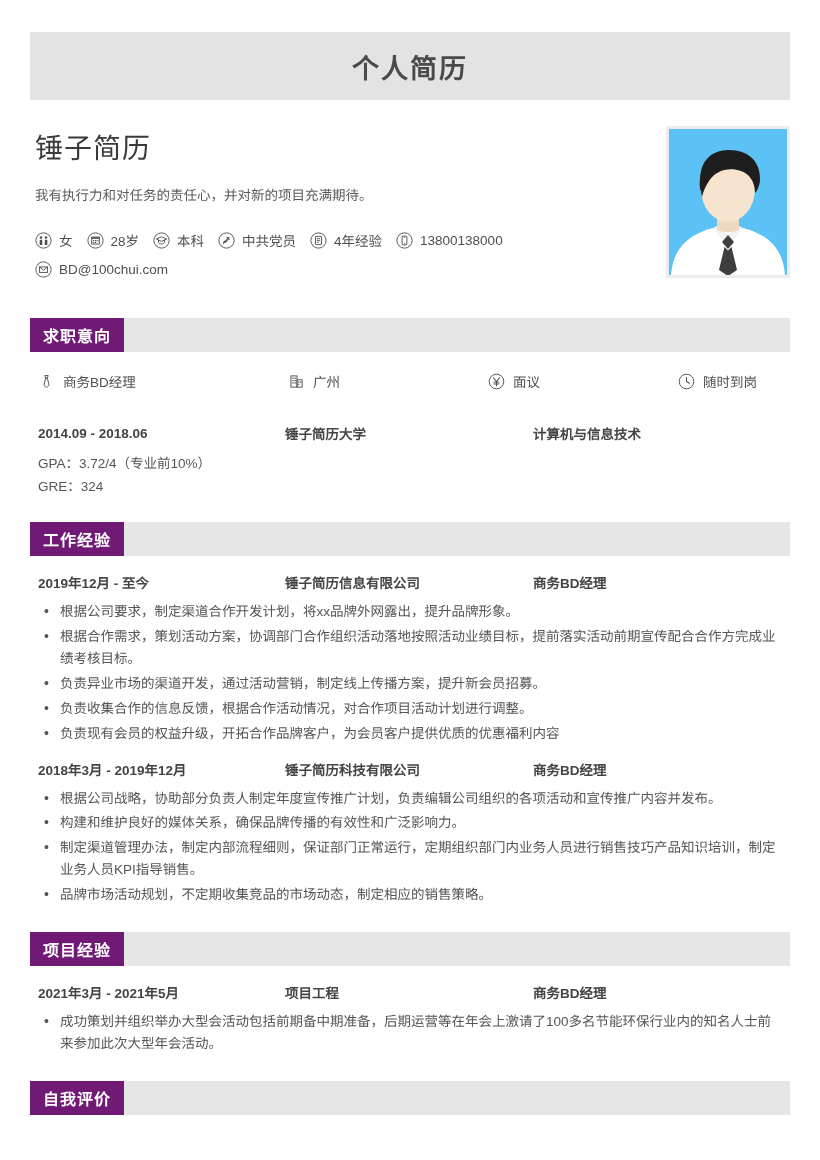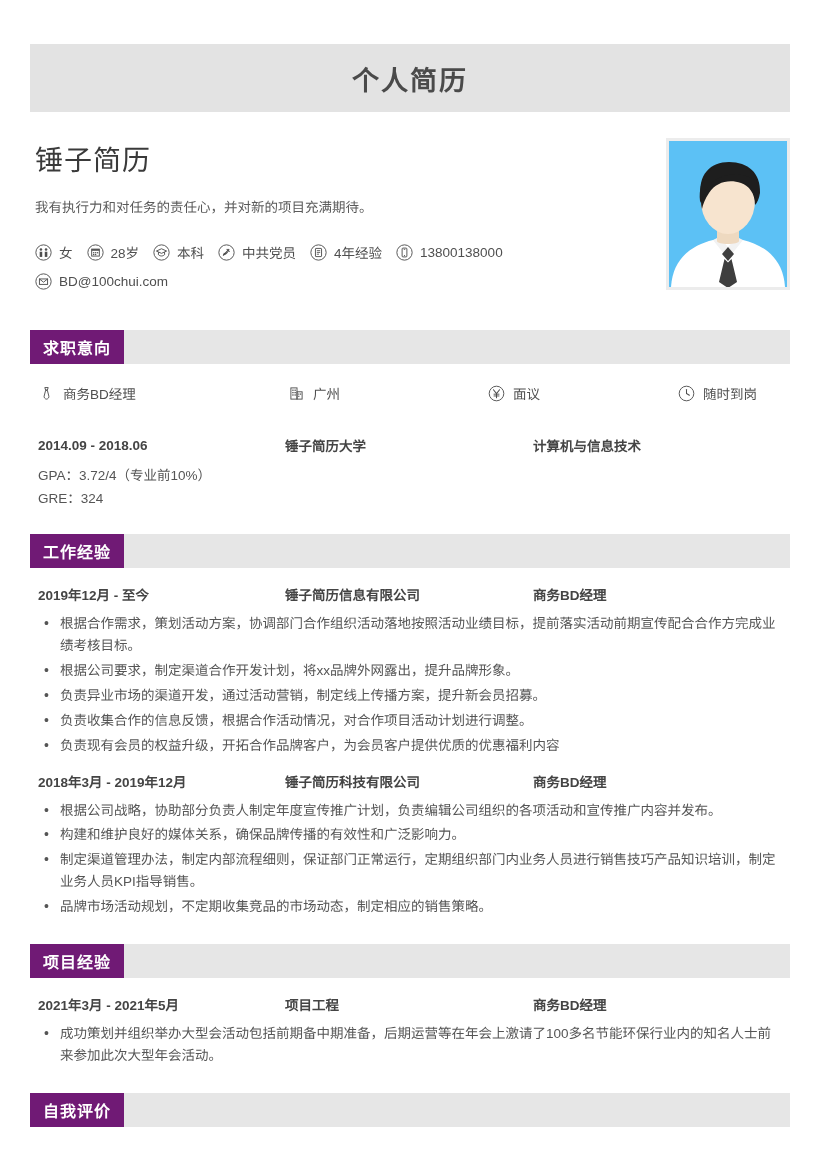--- a/index.html
+++ b/index.html
@@ -13,21 +13,21 @@
     height: 1160px;
     font-family: "Liberation Sans", "DejaVu Sans", sans-serif;
     color: #555555;
     -webkit-font-smoothing: antialiased;
   }
   .page {
     position: relative;
     width: 820px;
     height: 1160px;
     box-sizing: border-box;
-    padding: 12px 30px;
+    padding: 0 30px;
     background: #ffffff;
     overflow: hidden;
     border-radius: 19px;
   }
 
   
   .title-banner {
     margin-top: 32px;
     height: 68px;
     background: #e3e3e3;
@@ -404,22 +404,22 @@
   </div>
   <div class="exp-block">
 
     <div class="exp-entry">
       <div class="entry-head">
         <div class="c-date">2019年12月 - 至今</div>
         <div class="c-org">锤子简历信息有限公司</div>
         <div class="c-role">商务BD经理</div>
       </div>
       <ul class="bullets">
+        <li>根据公司要求，制定渠道合作开发计划，将xx品牌外网露出，提升品牌形象。</li>
         <li>根据合作需求，策划活动方案，协调部门合作组织活动落地按照活动业绩目标，提前落实活动前期宣传配合合作方完成业绩考核目标。</li>
-        <li>根据公司要求，制定渠道合作开发计划，将xx品牌外网露出，提升品牌形象。</li>
         <li>负责异业市场的渠道开发，通过活动营销，制定线上传播方案，提升新会员招募。</li>
         <li>负责收集合作的信息反馈，根据合作活动情况，对合作项目活动计划进行调整。</li>
         <li>负责现有会员的权益升级，开拓合作品牌客户，为会员客户提供优质的优惠福利内容</li>
       </ul>
     </div>
 
     <div class="exp-entry">
       <div class="entry-head">
         <div class="c-date">2018年3月 - 2019年12月</div>
         <div class="c-org">锤子简历科技有限公司</div>

